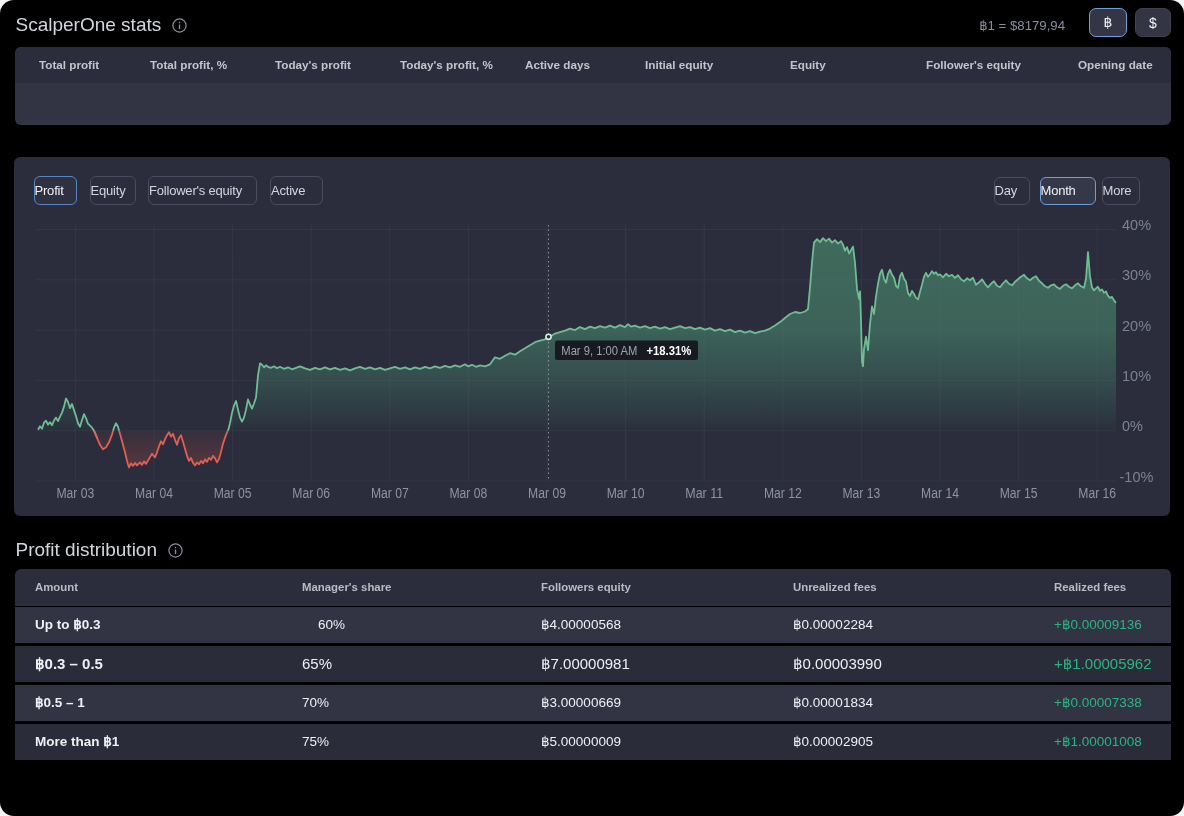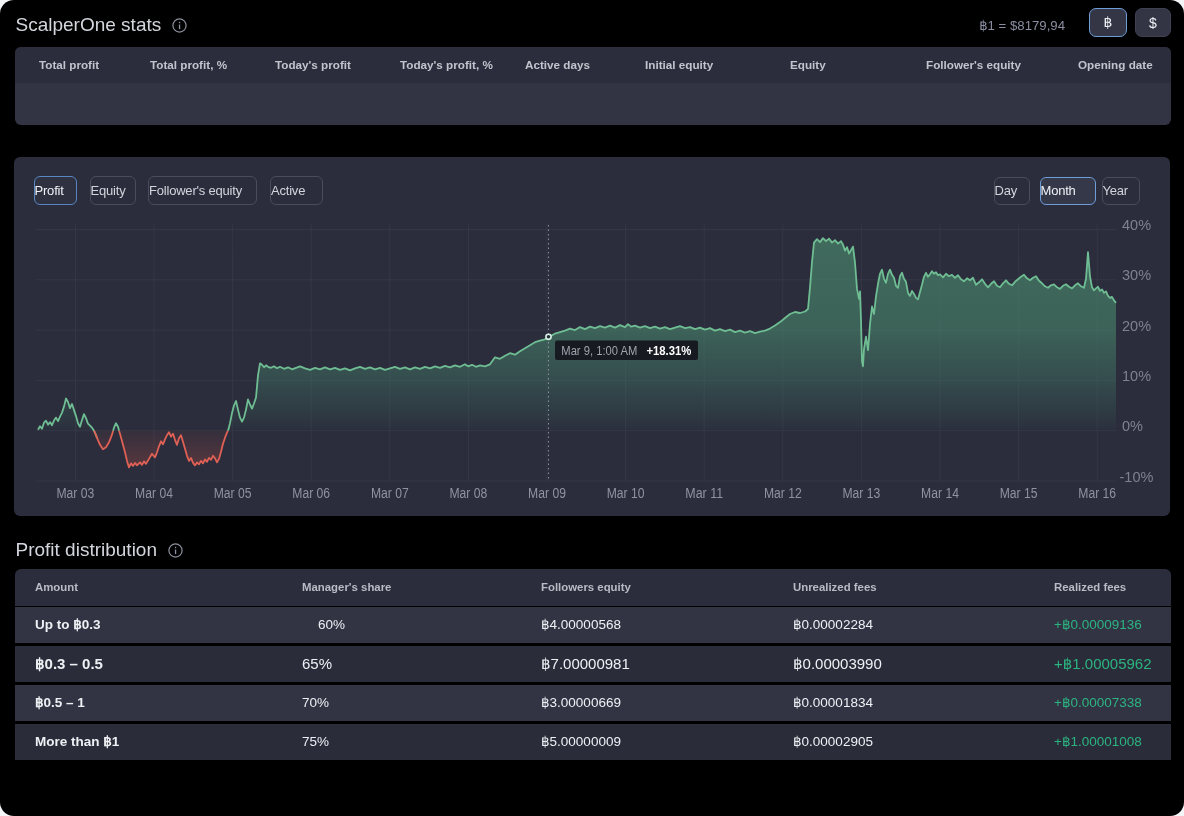--- a/index.html
+++ b/index.html
@@ -104,21 +104,21 @@
 <text x="547.3" y="197.6" font-size="12.8" textLength="76" lengthAdjust="spacingAndGlyphs" fill="#9fa3ae">Mar 9, 1:00 AM</text>
 <text x="632.4" y="197.6" font-size="12.8" textLength="45" lengthAdjust="spacingAndGlyphs" font-weight="bold" fill="#ffffff">+18.31%</text>
 </g>
 </svg>
 <div class="btn" style="left:19.5px;top:19px;width:43px;height:29px;line-height:27px;border-color:#5786c4;background:#2f3140;color:#f0f2f6;">Profit</div>
 <div class="btn" style="left:75.5px;top:19px;width:46px;height:29px;line-height:27px;">Equity</div>
 <div class="btn" style="left:134px;top:19px;width:109px;height:29px;line-height:27px;">Follower's equity</div>
 <div class="btn" style="left:256px;top:19px;width:53px;height:29px;line-height:27px;">Active</div>
 <div class="btn" style="left:979.5px;top:19.5px;width:36.5px;height:28.5px;line-height:26.5px;">Day</div>
 <div class="btn" style="left:1025.5px;top:19.5px;width:56px;height:28.5px;line-height:26.5px;border-color:#6d9ed8;background:#343848;color:#f0f2f6;">Month</div>
-<div class="btn" style="left:1087.5px;top:19.5px;width:38px;height:28.5px;line-height:26.5px;">Year</div>
+<div class="btn" style="left:1087.5px;top:19.5px;width:38px;height:28.5px;line-height:26.5px;">More</div>
 </div>
 
 <div style="position:absolute;left:15.5px;top:539px;height:22px;line-height:22px;font-size:19px;color:#d4d6de;">Profit distribution&nbsp; <svg width="15" height="15" viewBox="0 0 15 15" style="vertical-align:middle;">
         <circle cx="7.5" cy="7.5" r="6.6" fill="none" stroke="#8d909e" stroke-width="1.2"></circle>
         <rect x="6.9" y="6.5" width="1.3" height="4.6" fill="#8d909e"></rect>
         <rect x="6.9" y="3.8" width="1.3" height="1.4" fill="#8d909e"></rect>
       </svg></div>
 <div style="position:absolute;left:15px;top:569px;width:1156px;height:37px;background:#2b2d3c;border-radius:6px 6px 0 0;font-size:11.4px;font-weight:bold;color:#b9bbc5;">
       <div style="position:absolute;left:20px;top:0;line-height:37px;">Amount</div>
       <div style="position:absolute;left:287px;top:0;line-height:37px;">Manager's share</div>

